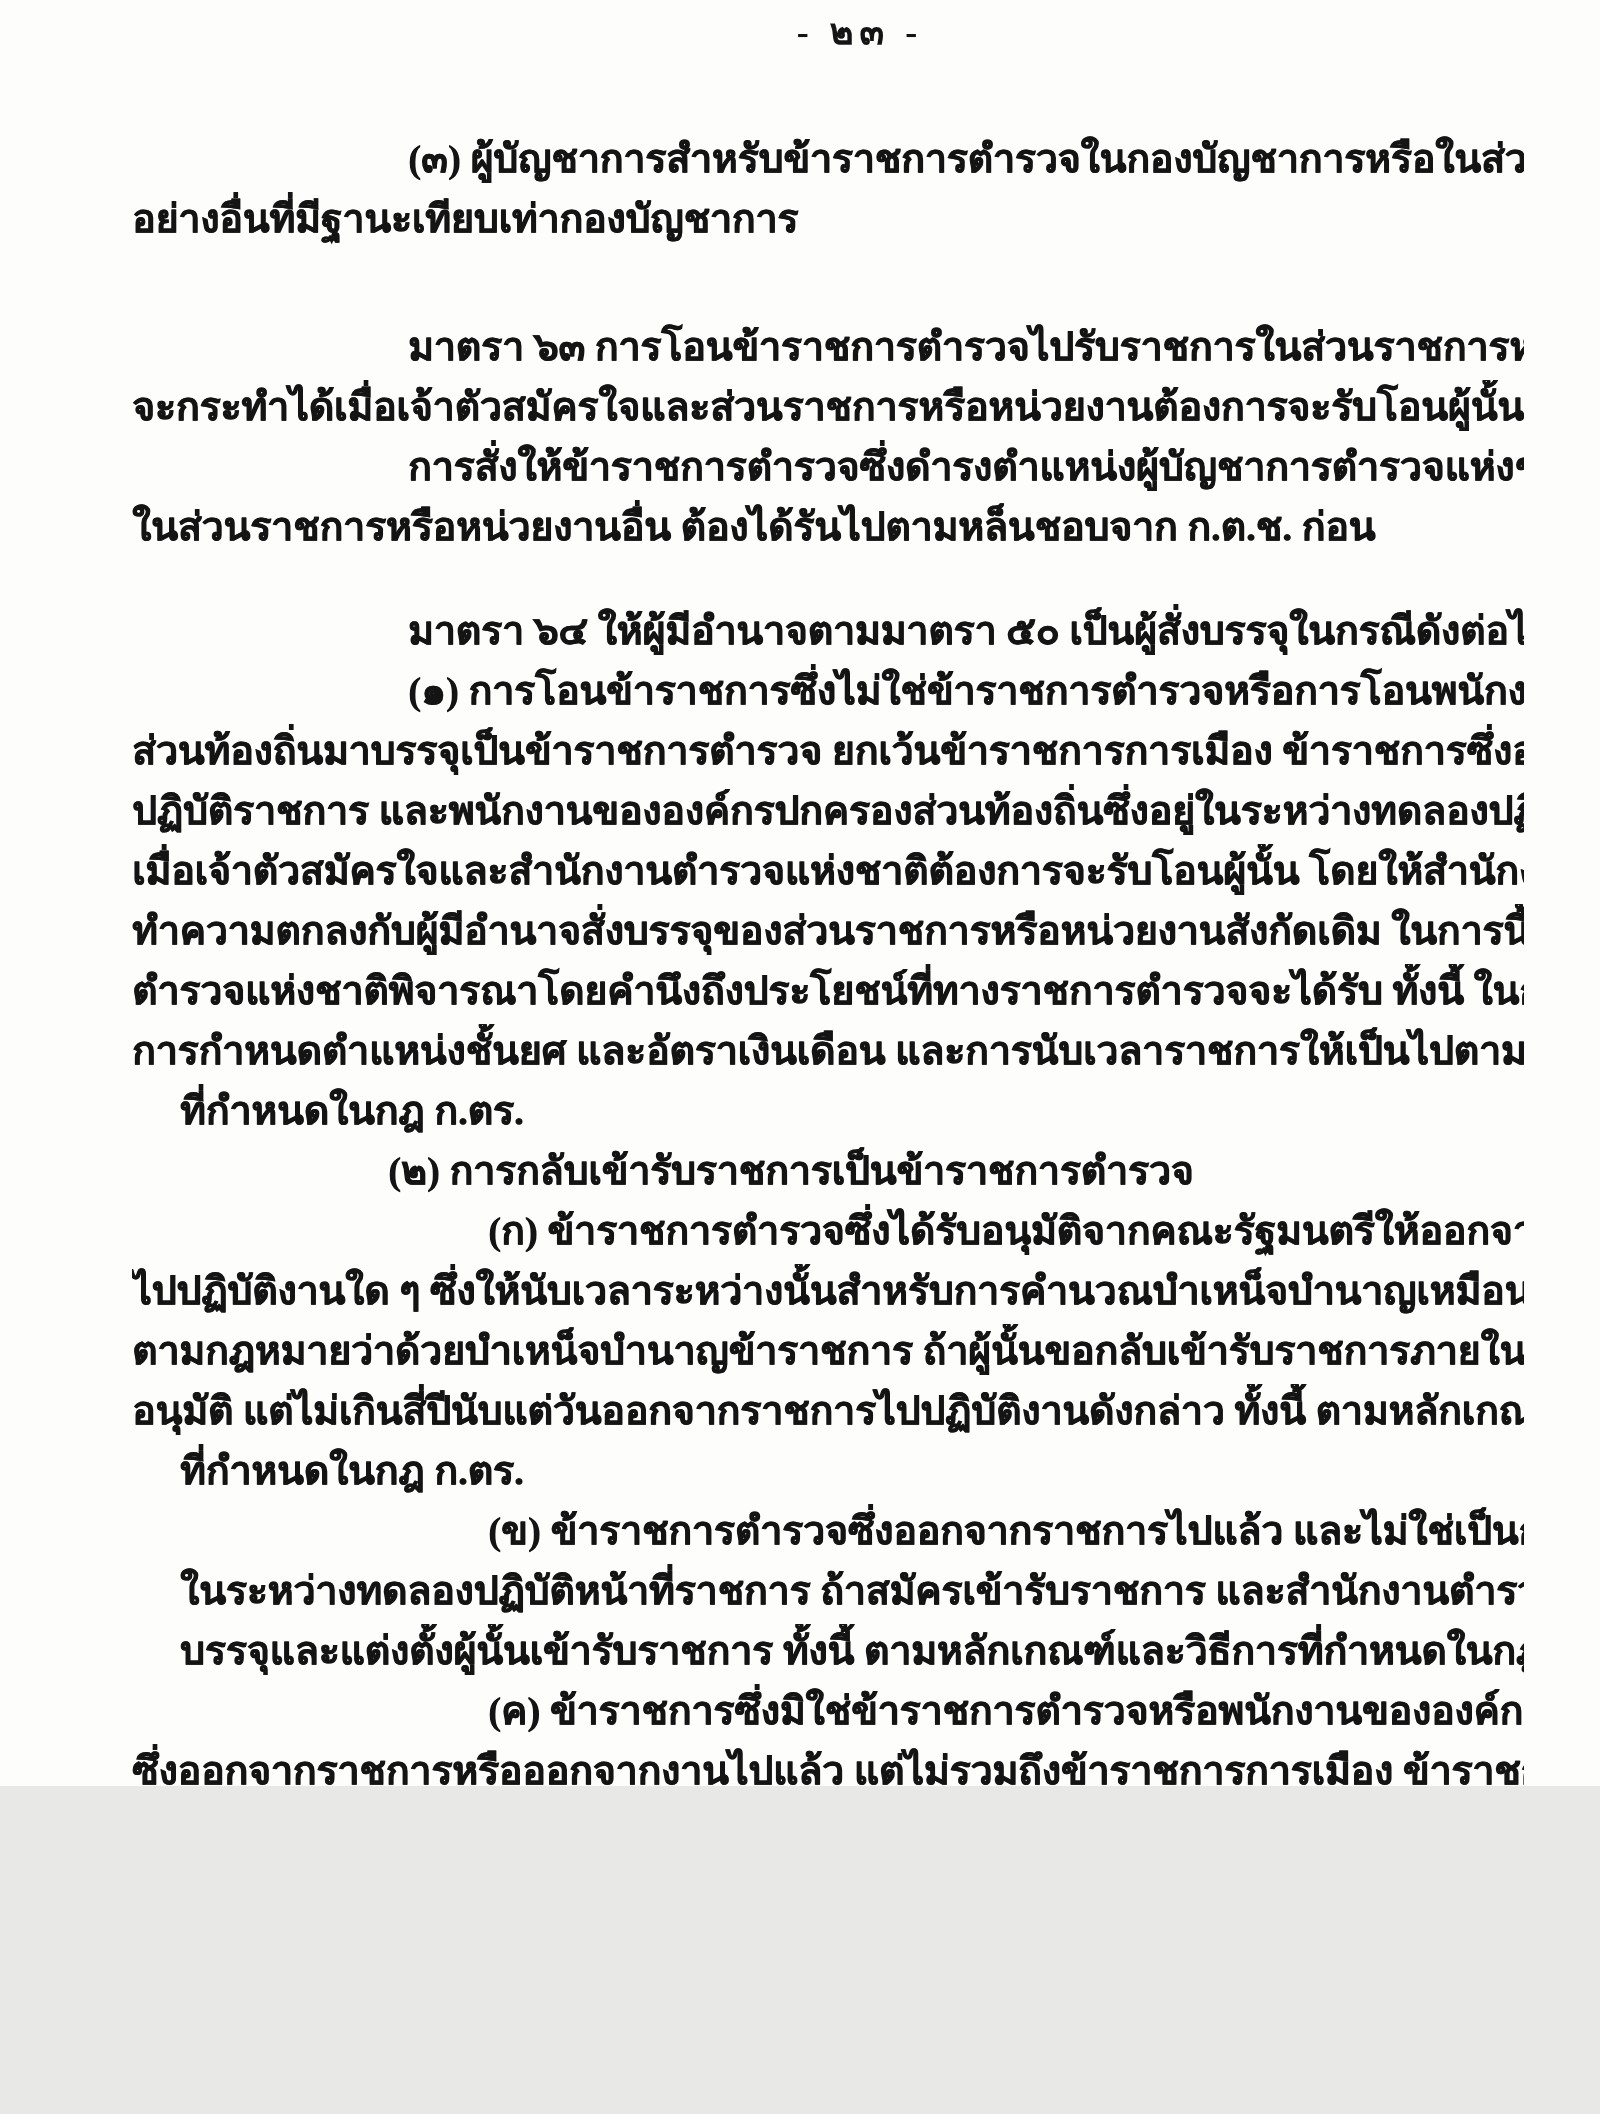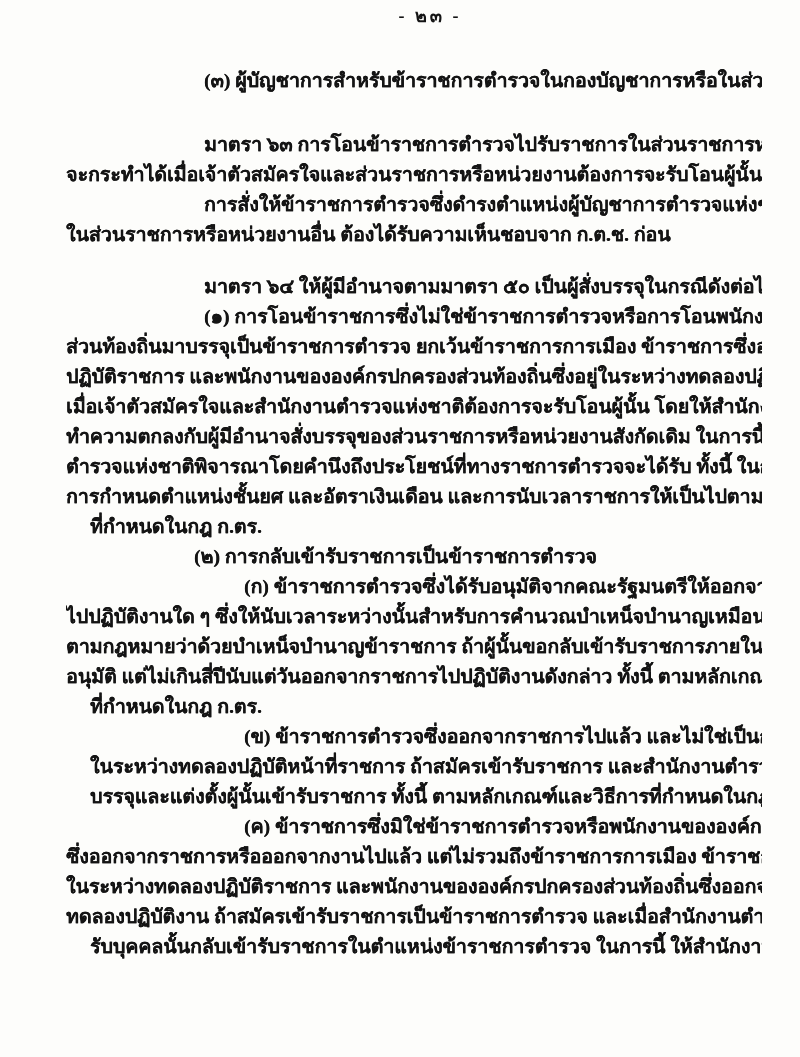--- a/index.html
+++ b/index.html
@@ -3,21 +3,21 @@
 <meta charset="utf-8">
 <style>
   html, body {
     margin: 0;
     padding: 0;
     background: #e8e8e6;
   }
   .page {
     position: relative;
     width: 800px;
-    height: 1057px;
+    height: 893px;
     margin: 0 auto;
     background: #fdfdfb;
     color: #141414;
     font-family: "Liberation Serif", "DejaVu Serif", serif;
     overflow: hidden;
   }
   .page-number {
     padding-top: 4px;
     text-align: center;
     font-size: 18px;
@@ -52,30 +52,31 @@
 <body>
 
 <div class="page">
 
   <div class="page-number">- ๒๓ -</div>
 
   <div class="content">
 
     <div class="para b0">
       <div class="line ind-a">(๓) ผู้บัญชาการสำหรับข้าราชการตำรวจในกองบัญชาการหรือในส่วนราชการที่เรียกชื่อ</div>
+      <div class="line">อย่างอื่นที่มีฐานะเทียบเท่ากองบัญชาการ</div>
     </div>
 
     <div class="para b1">
       <div class="line ind-a">มาตรา ๖๓  การโอนข้าราชการตำรวจไปรับราชการในส่วนราชการหรือหน่วยงานอื่น</div>
       <div class="line">จะกระทำได้เมื่อเจ้าตัวสมัครใจและส่วนราชการหรือหน่วยงานต้องการจะรับโอนผู้นั้น   โดยให้ส่วนราชการ</div>
     </div>
 
     <div class="para">
       <div class="line ind-a">การสั่งให้ข้าราชการตำรวจซึ่งดำรงตำแหน่งผู้บัญชาการตำรวจแห่งชาติไปรับราชการ</div>
-      <div class="line">ในส่วนราชการหรือหน่วยงานอื่น  ต้องได้รับความเห็นชอบจาก ก.ต.ช. ก่อน</div>
+      <div class="line">ในส่วนราชการหรือหน่วยงานอื่น  ต้องได้รันไปตามหล็นชอบจาก ก.ต.ช. ก่อน</div>
     </div>
 
     <div class="para b3">
       <div class="line ind-a">มาตรา ๖๔  ให้ผู้มีอำนาจตามมาตรา ๕๐ เป็นผู้สั่งบรรจุในกรณีดังต่อไปนี้</div>
     </div>
 
     <div class="para">
       <div class="line ind-a">(๑) การโอนข้าราชการซึ่งไม่ใช่ข้าราชการตำรวจหรือการโอนพนักงานขององค์กรปกครอง</div>
       <div class="line">ส่วนท้องถิ่นมาบรรจุเป็นข้าราชการตำรวจ   ยกเว้นข้าราชการการเมือง   ข้าราชการซึ่งอยู่ในระหว่างทดลอง</div>
       <div class="line">ปฏิบัติราชการ   และพนักงานขององค์กรปกครองส่วนท้องถิ่นซึ่งอยู่ในระหว่างทดลองปฏิบัติงาน   ให้กระทำได้</div>

